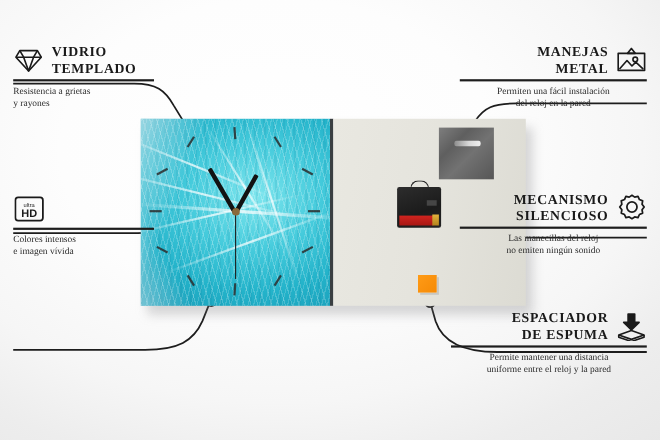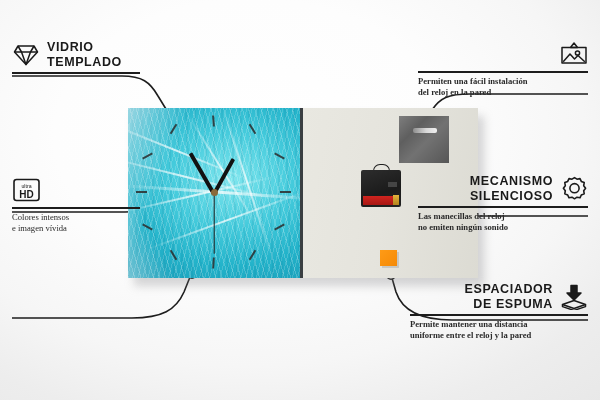--- a/index.html
+++ b/index.html
@@ -150,21 +150,21 @@
   
   .callout { position: absolute; }
   .callout .head {
     display: flex;
     align-items: center;
     gap: 7px;
   }
   .callout.left .head { justify-content: flex-start; }
   .callout.right .head { justify-content: flex-end; }
   .callout .title {
-    font-family: Liberation Sans, sans-serif;
+    font-family: Liberation Serif, serif;
     font-weight: bold;
     font-size: 12.5px;
     letter-spacing: 0.6px;
     line-height: 14.5px;
     color: #1a1a1a;
     text-transform: uppercase;
     white-space: pre-line;
   }
   .callout.left .title { text-align: left; }
   .callout.right .title { text-align: right; }
@@ -174,21 +174,21 @@
     margin-top: 3px;
   }
   .callout .desc {
     font-family: "Liberation Serif", serif;
     font-size: 8.6px;
     line-height: 10.4px;
     color: #2a2a2a;
     margin-top: 3.5px;
     white-space: pre-line;
   }
-  .callout.right .desc { text-align: left; font-weight: bold; }
+  .callout.right .desc { text-align: center; }
   .icon-box {
     width: 28px; height: 28px;
     display: flex; align-items: center; justify-content: center;
     flex: 0 0 auto;
   }
   .icon-box svg { display: block; }
 
   
   #connectors {
     position: absolute;
@@ -274,40 +274,44 @@
             <path d="M5 3 L21 3 L24.5 9 L13 21.5 L1.5 9 Z"></path>
             <path d="M1.5 9 L24.5 9"></path>
             <path d="M5 3 L8.5 9 L13 21.5 L17.5 9 L21 3"></path>
           </g>
         </svg>
       </div>
       <div class="title">VIDRIO
 TEMPLADO</div>
     </div>
     <div class="rule"></div>
+    <div class="desc">Resistencia a grietas
+y rayones</div>
   </div>
 
   <div class="callout left" style="left:12px; top:176px; width:128px;">
     <div class="head">
       <div class="icon-box">
         <svg width="27" height="24" viewBox="0 0 27 24">
           <rect x="1" y="1.5" width="25" height="21" rx="2.5" fill="none" stroke="#1a1a1a" stroke-width="1.6"></rect>
           <text x="13.5" y="10" font-family="Liberation Sans, sans-serif" font-size="5.2" text-anchor="middle" fill="#1a1a1a">ultra</text>
           <text x="13.5" y="19.5" font-family="Liberation Sans, sans-serif" font-size="10" font-weight="bold" text-anchor="middle" fill="#1a1a1a">HD</text>
         </svg>
       </div>
     </div>
     <div class="rule"></div>
     <div class="desc">Colores intensos
 e imagen vívida</div>
   </div>
 
 
   <div class="callout right" style="right:12px; top:40px; width:170px;">
     <div class="head">
+      <div class="title">MANEJAS
+METAL</div>
       <div class="icon-box">
         <svg width="28" height="24" viewBox="0 0 28 24">
           <g fill="none" stroke="#1a1a1a" stroke-width="1.5" stroke-linejoin="round">
             <path d="M14 1 L10.5 5.5 L17.5 5.5 Z"></path>
             <rect x="2" y="5.5" width="24" height="15.5"></rect>
             <path d="M3.2 19.8 L10 12 L14.5 17 L18 13.5 L24.8 19.8"></path>
             <circle cx="17.5" cy="11" r="2.1"></circle>
           </g>
         </svg>
       </div>

